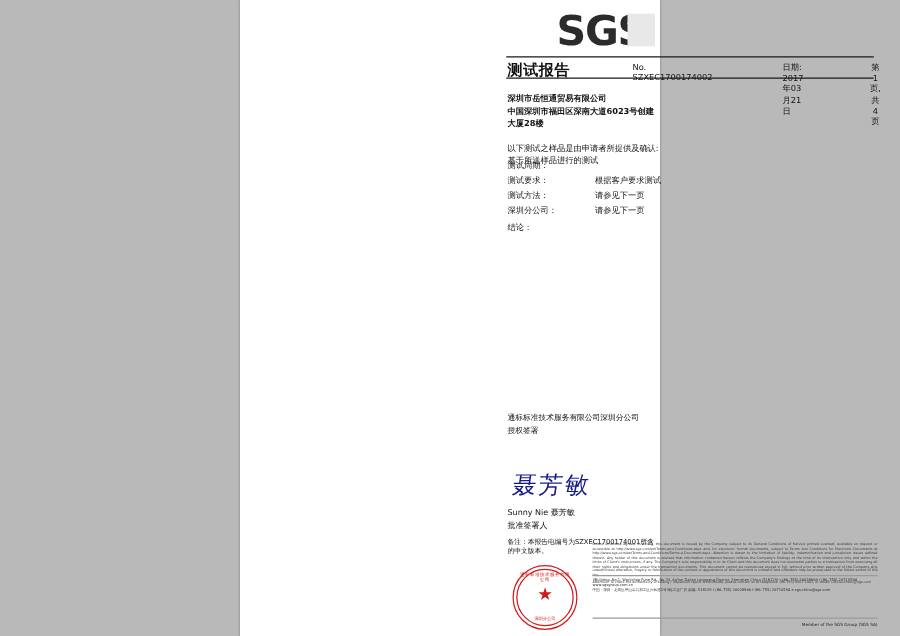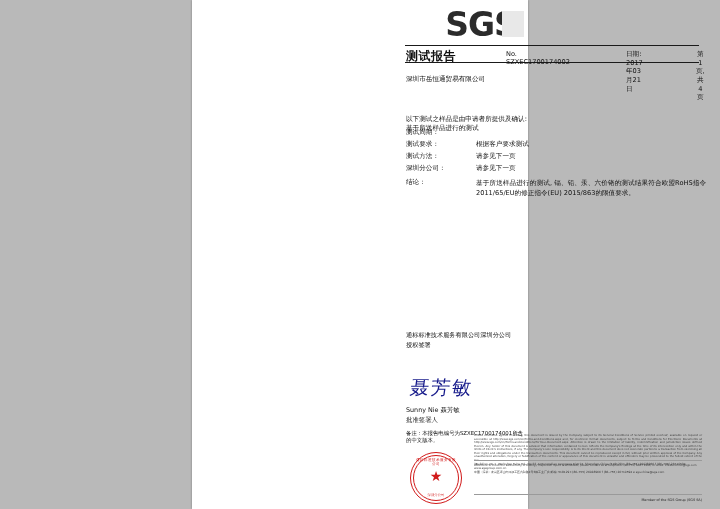--- a/index.html
+++ b/index.html
@@ -90,20 +90,21 @@
     color: #111;
     text-align: center;
   }
   
   .company {
     position: absolute;
     left: 214px;
     font-size: 6.6px;
     color: #111;
     line-height: 10px;
+    font-weight: bold;
   }
   .comp1 { top: 74px; }
   .comp2 { top: 84px; }
   
   .statement {
     position: absolute;
     left: 214px;
     top: 115px;
     font-size: 6.6px;
     color: #111;
@@ -278,20 +279,21 @@
 
     <div class="hdr-rule" style="top:45px;"></div>
     <div class="hdr-rule" style="top:62px;"></div>
 
     <div class="title">测试报告</div>
     <div class="hdr-no">No. SZXEC1700174002</div>
     <div class="hdr-date">日期: 2017年03月21日</div>
     <div class="hdr-page">第1页,共4页</div>
 
     <div class="company comp1">深圳市岳恒通贸易有限公司</div>
+    <div class="company comp2">中国深圳市福田区深南大道6023号创建大厦28楼</div>
 
     <div class="statement">以下测试之样品是由申请者所提供及确认: 基于所送样品进行的测试</div>
 
     <div class="fields">
       <div class="frow">
         <div class="flabel">测试周期：</div>
       </div>
       <div class="frow">
         <div class="flabel">测试要求：</div>
         <div class="fvalue">根据客户要求测试</div>
@@ -299,21 +301,20 @@
       <div class="frow">
         <div class="flabel">测试方法：</div>
         <div class="fvalue">请参见下一页</div>
       </div>
       <div class="frow">
         <div class="flabel">深圳分公司：</div>
         <div class="fvalue">请参见下一页</div>
       </div>
       <div class="frow" style="margin-top:4px;">
         <div class="flabel">结论：</div>
-        <div class="fvalue concl">基于所送样品进行的测试, 镉、铅、汞、六价铬的测试结果符合欧盟RoHS指令2011/65/EU的修正指令(EU) 2015/863的限值要求。</div>
       </div>
     </div>
 
     <div class="sigcompany">
       <div>通标标准技术服务有限公司深圳分公司</div>
       <div>授权签署</div>
     </div>
 
     <div class="sig-img">聂芳敏</div>
 

